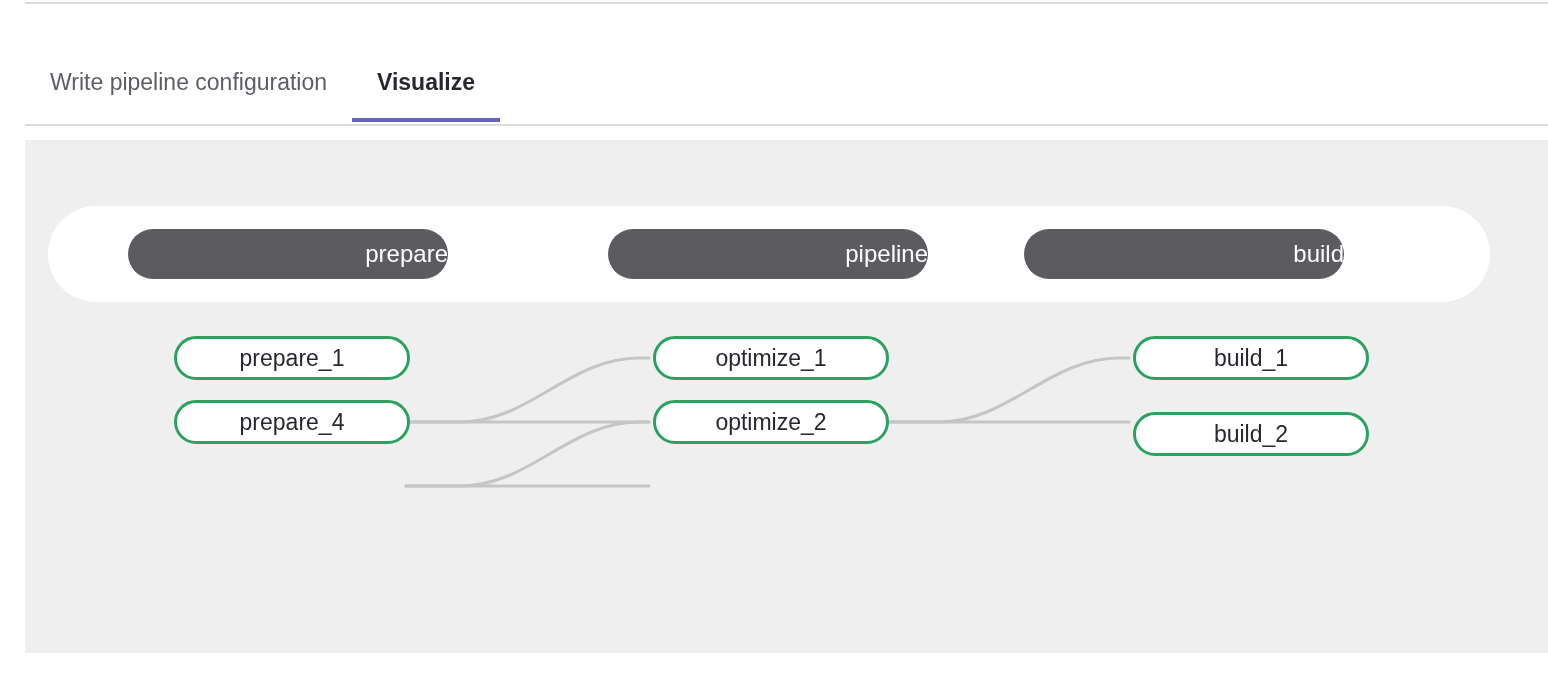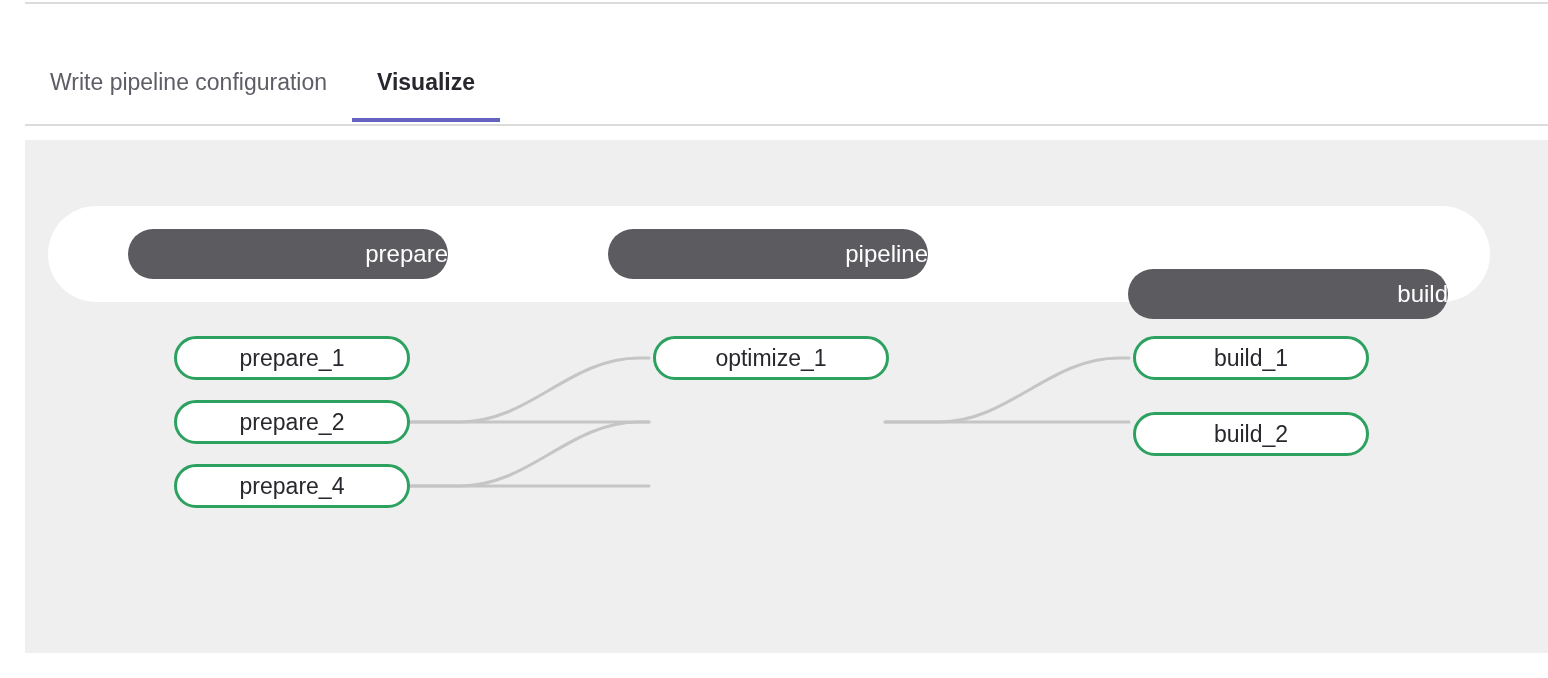--- a/index.html
+++ b/index.html
@@ -52,21 +52,21 @@
     background:#ffffff;border-radius:48px;
   }
   .stage-pill{
     position:absolute;top:23px;width:320px;height:50px;
     background:var(--stage-pill-bg);border-radius:25px;
     display:flex;align-items:center;justify-content:flex-end;
     color:var(--stage-pill-text);font-size:24px;
   }
   .stage-pill.pos-0{left:80px;}
   .stage-pill.pos-1{left:560px;}
-  .stage-pill.pos-2{left:1080px;margin-top:40px;}
+  .stage-pill.pos-2{left:976px;}
   .connectors{
     position:absolute;left:0;top:0;width:100%;height:100%;
     pointer-events:none;
   }
   .connectors path{fill:none;stroke:var(--connector);stroke-width:3px;stroke-linecap:round;}
   .jobs-layer{position:absolute;left:4px;top:0;width:100%;height:100%;}
   .job-col{
     position:absolute;top:196px;width:236px;
     display:flex;flex-direction:column;gap:20px;
   }
@@ -112,24 +112,24 @@
       <path d="M 381 282 H 624"></path>
       <path d="M 381 282 H 435 C 505 282 544 218 614 218 H 624"></path>
       <path d="M 381 346 H 624"></path>
       <path d="M 381 346 H 435 C 505 346 544 282 614 282 H 624"></path>
       <path d="M 860 282 H 1104"></path>
       <path d="M 860 282 H 914 C 984 282 1024 218 1094 218 H 1104"></path>
     </svg>
   <div class="jobs-layer">
       <div class="job-col pos-0">
         <div class="job-pill">prepare_1</div>
-        <div class="job-pill">prepare_2</div>
         <div class="job-pill">prepare_4</div>
       </div>
       <div class="job-col pos-1">
         <div class="job-pill">optimize_1</div>
+        <div class="job-pill">optimize_2</div>
       </div>
       <div class="job-col pos-2">
         <div class="job-pill">build_1</div>
         <div class="job-pill">build_2</div>
       </div>
     </div>
 </div>
 
 </body></html>

